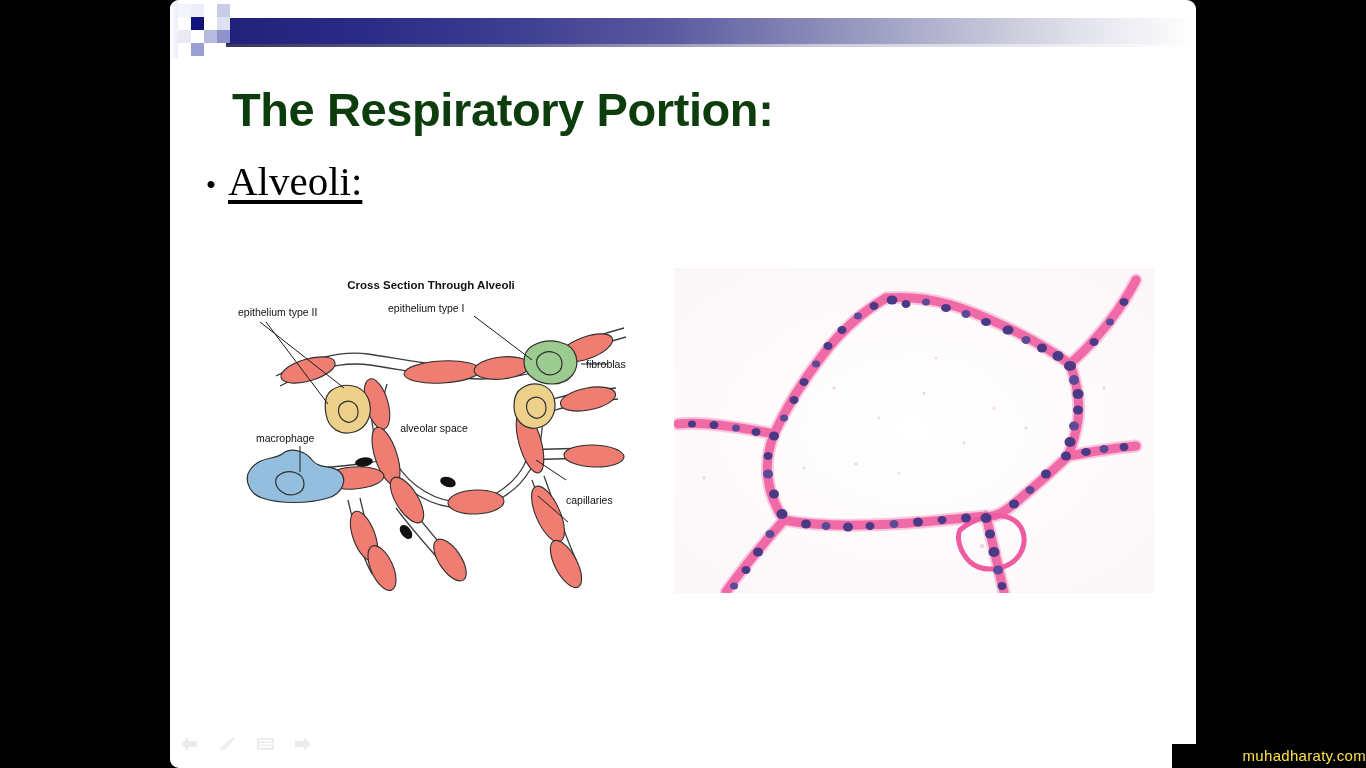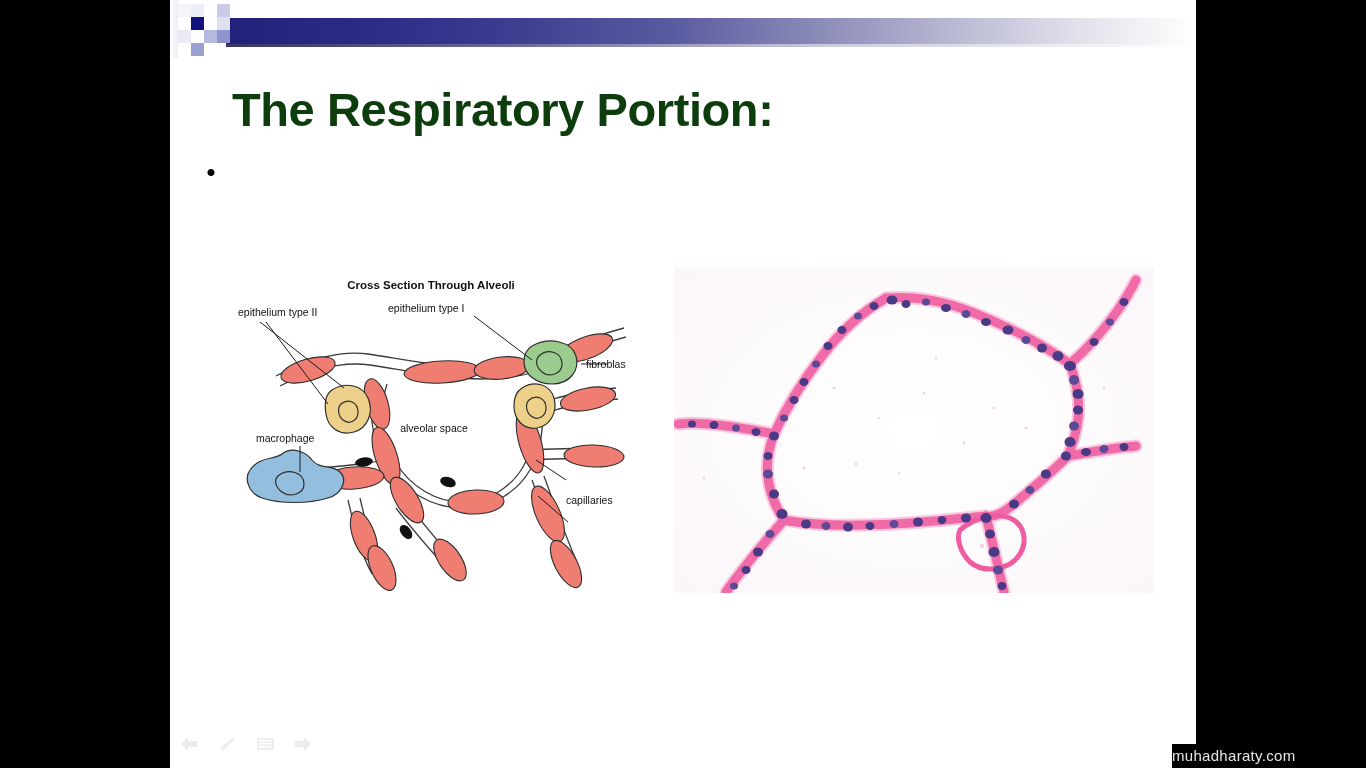--- a/index.html
+++ b/index.html
@@ -24,20 +24,21 @@
 
   
   #slide {
     position: absolute;
     left: 170px;
     top: 0px;
     width: 1026px;
     height: 768px;
     background: #ffffff;
     overflow: hidden;
+    border-radius: 9px;
   }
 
   
   #header-deco {
     position: absolute;
     left: 0px;
     top: 0px;
     width: 1026px;
     height: 58px;
   }
@@ -165,25 +166,25 @@
   }
 
   
   #watermark {
     position: absolute;
     right: 0px;
     bottom: 0px;
     width: 194px;
     height: 24px;
     background: #000000;
-    color: #e5e5e5;
+    color: #fde047;
     font-family: "Liberation Sans", sans-serif;
     font-size: 15px;
     line-height: 24px;
-    text-align: left;
+    text-align: right;
     letter-spacing: .3px;
     white-space: nowrap;
   }
 </style>
 </head>
 <body>
 
 <div id="stage">
 
   <div id="slide">
@@ -211,20 +212,21 @@
       <div class="chk" style="left:34px;top:43px;width:13px;height:13px;background:#ffffff;"></div>
 
       <div class="chk" style="left:0px;top:0px;width:8px;height:58px;background:linear-gradient(to right,#ffffff,#eceef7);"></div>
     </div>
 
     <h1 id="title">The Respiratory Portion:</h1>
 
     <div id="body-list">
       <div class="bullet-row">
         <span class="bullet-dot">•</span>
+        <span class="bullet-text">Alveoli:</span>
       </div>
     </div>
 
     <div id="figures">
 
       <div id="diagram">
         <svg width="390" height="330" viewBox="0 0 390 330" xmlns="http://www.w3.org/2000/svg">
           <defs>
             <style>
               .cap  { fill:#ef7d72; stroke:#2e2e2e; stroke-width:1.1; }

